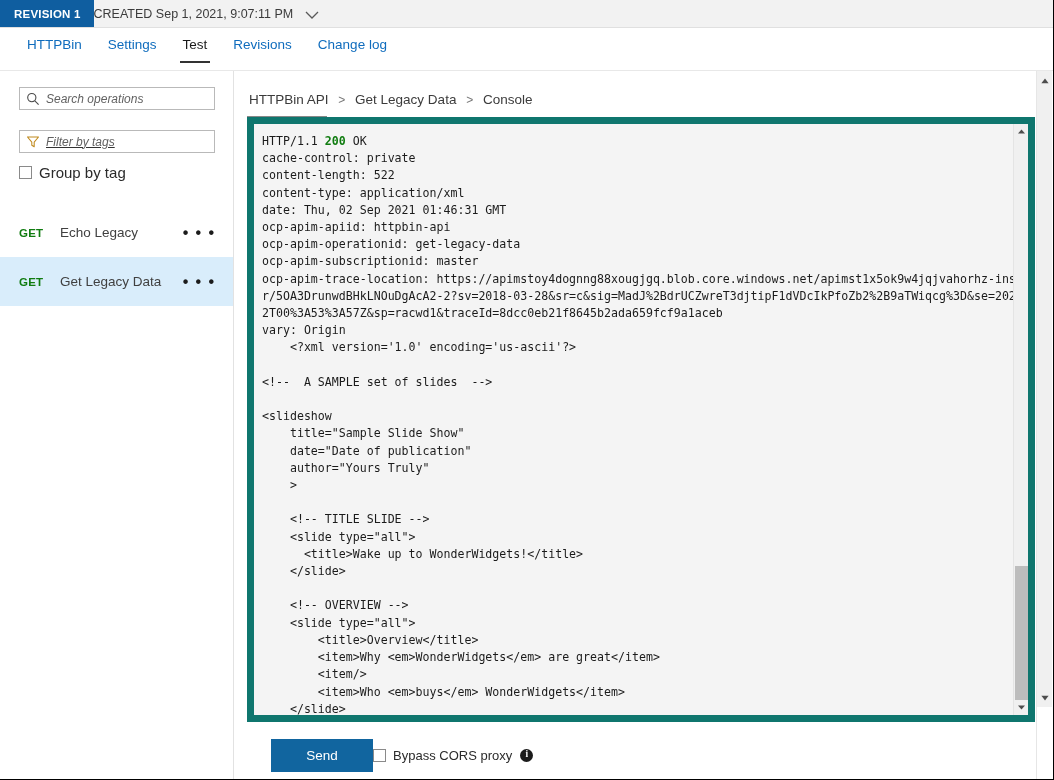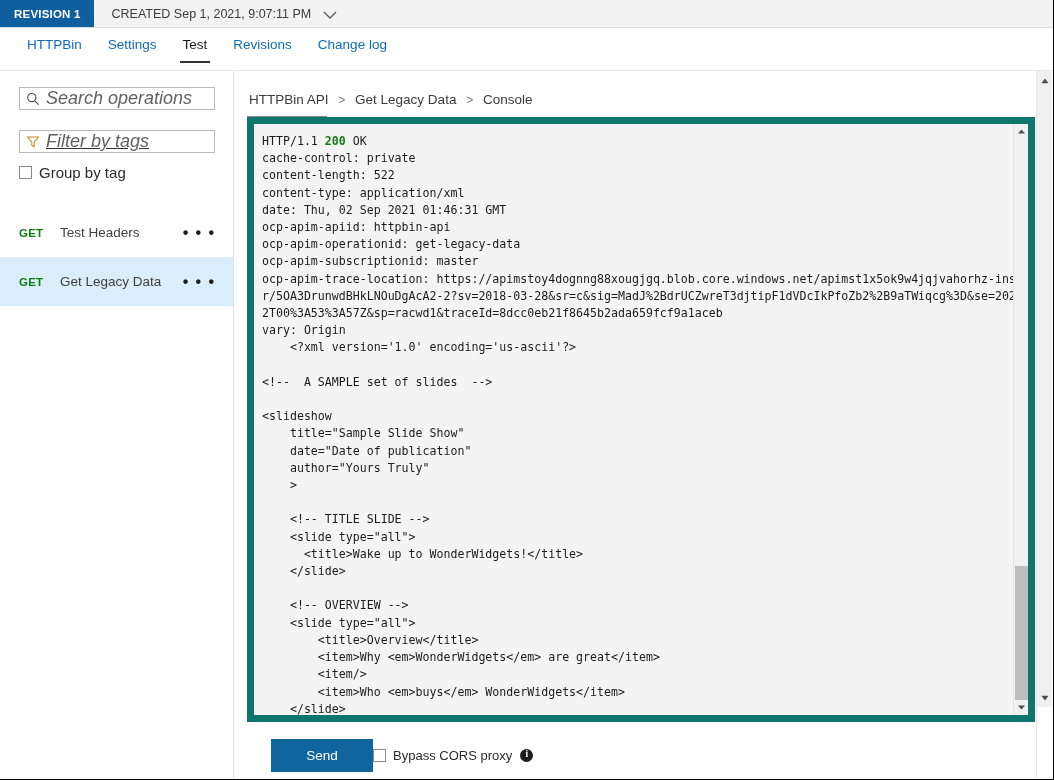--- a/index.html
+++ b/index.html
@@ -44,21 +44,21 @@
     letter-spacing: .2px;
     height: 27px;
     display: flex;
     align-items: center;
     padding: 0 13px 0 14px;
     box-sizing: border-box;
   }
   .revision-created {
     color: #3b3b3b;
     font-size: 12.5px;
-    margin-left: 18px;
+    margin-left: 0;
     white-space: nowrap;
   }
   .chev-down {
     margin-left: 9px;
     display: inline-block;
     width: 20px;
     height: 20px;
     position: relative;
     top: 1px;
   }
@@ -128,21 +128,21 @@
     display: flex;
     align-items: center;
     justify-content: center;
     flex: 0 0 22px;
     margin-left: 2px;
   }
   .field input {
     border: 0;
     outline: 0;
     font-family: "Liberation Sans", sans-serif;
-    font-size: 18px;
+    font-size: 12px;
     font-style: italic;
     color: #555;
     background: transparent;
     width: 100%;
     padding: 0 2px;
   }
   .field input::placeholder {
     color: #616161;
     font-style: italic;
     opacity: 1;
@@ -397,21 +397,21 @@
     </div>
 
     <div class="groupby">
       <span class="cbox"></span>
       <span>Group by tag</span>
     </div>
 
     <div class="op-list">
       <div class="op-row">
         <span class="op-verb">GET</span>
-        <span class="op-name">Test Headers</span>
+        <span class="op-name">Echo Legacy</span>
         <span class="op-dots">• • •</span>
       </div>
       <div class="op-row selected">
         <span class="op-verb">GET</span>
         <span class="op-name">Get Legacy Data</span>
         <span class="op-dots">• • •</span>
       </div>
     </div>
   </div>
 

